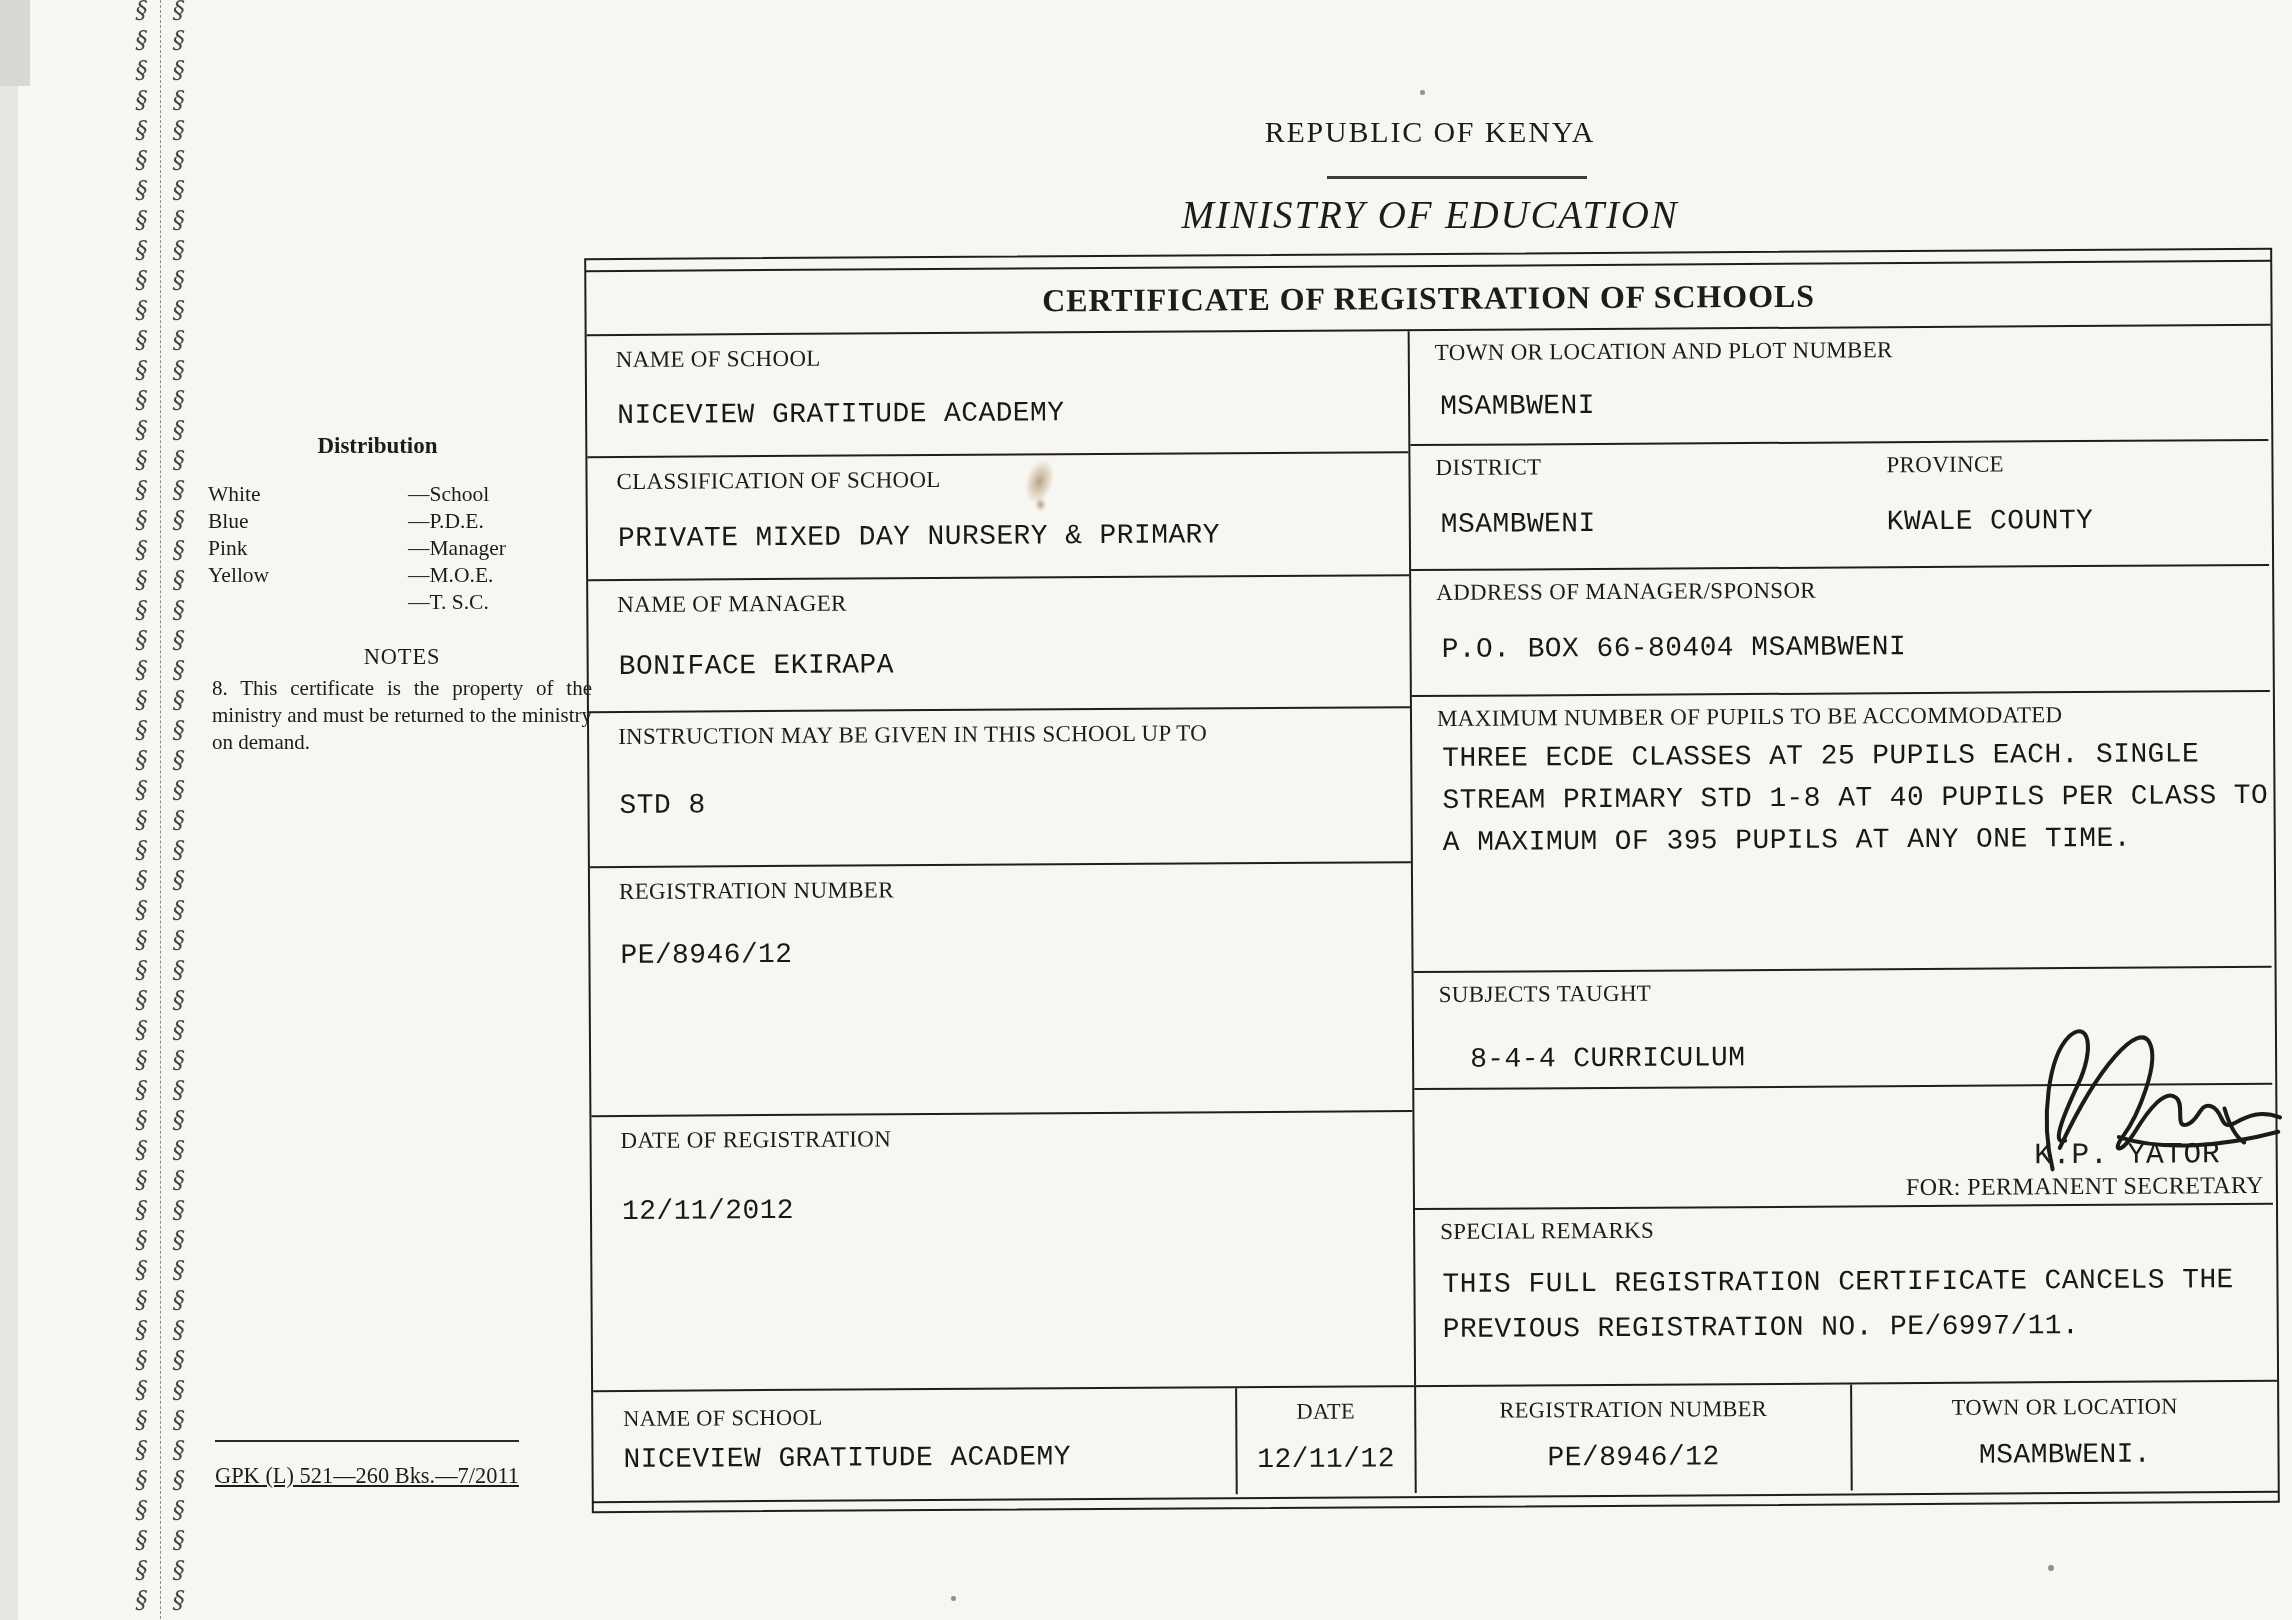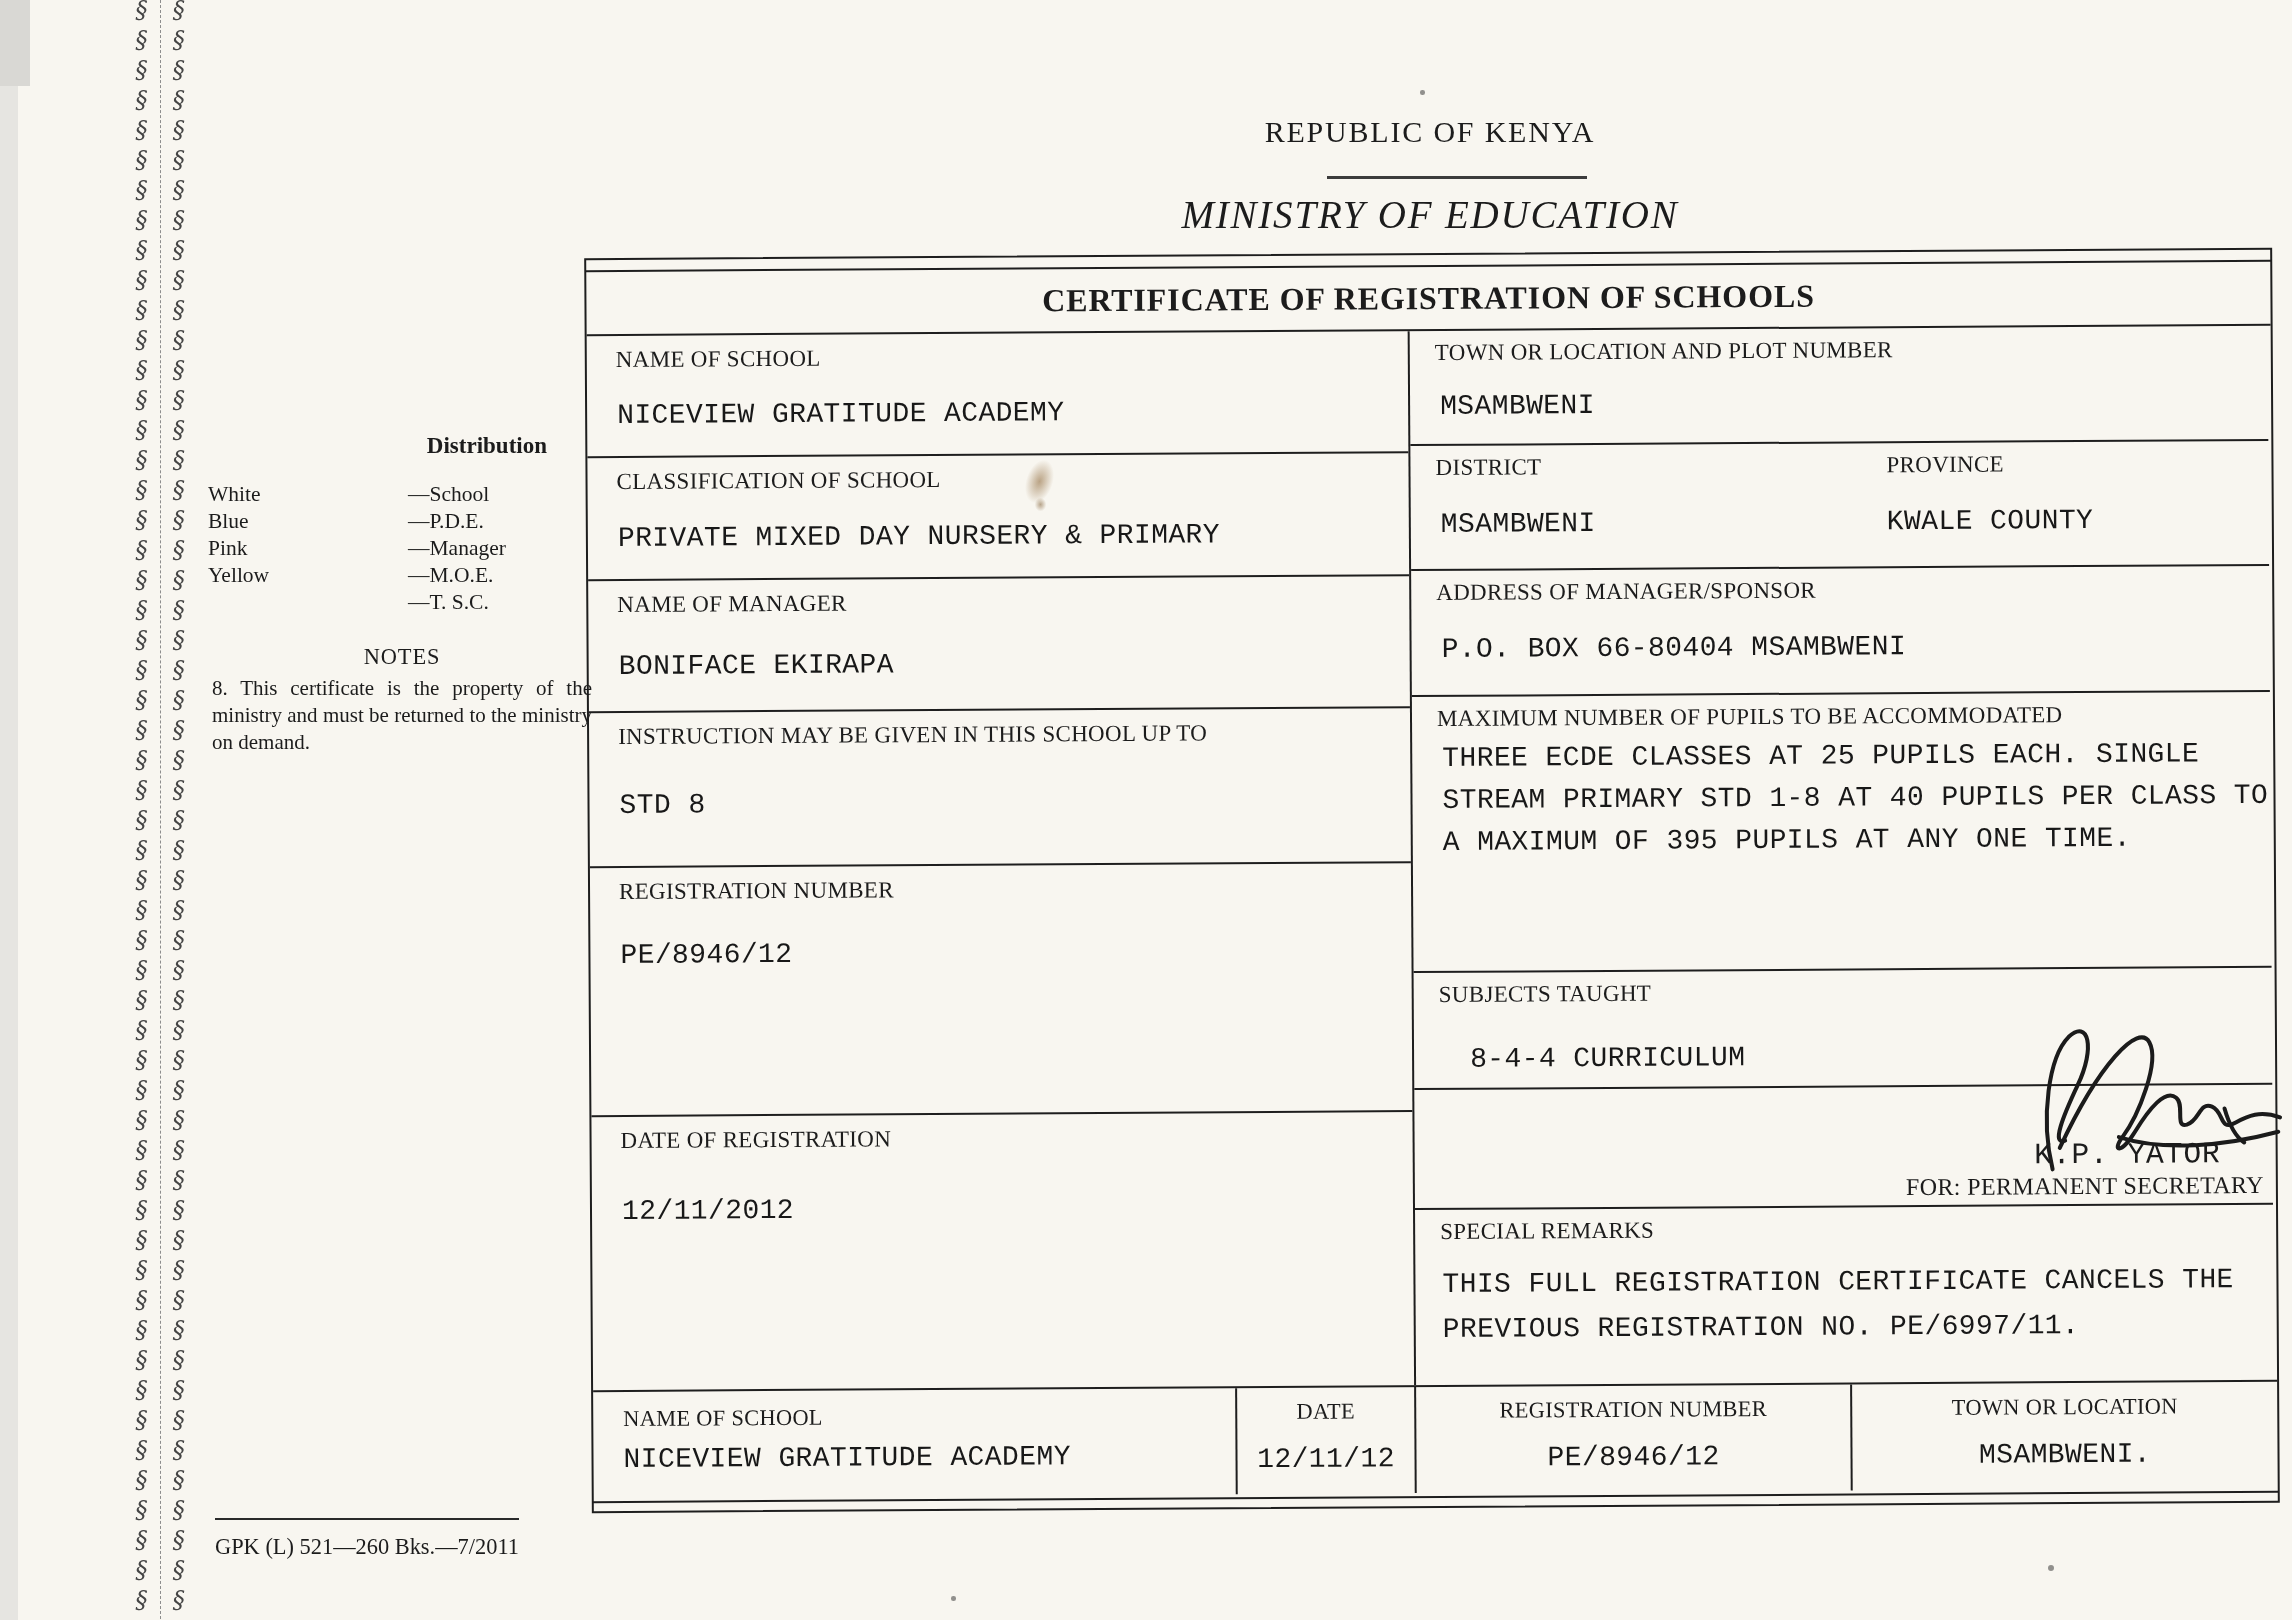--- a/index.html
+++ b/index.html
@@ -27,27 +27,27 @@
   .orn-div{width:0;border-left:1.8px dashed #8d8d8d;margin:0 3.6px;height:1634px;}
 
   
   .hdr{position:absolute;left:588px;width:1684px;text-align:center;}
   #hdr-country{top:115px;font-size:30px;letter-spacing:1.8px;}
   .hdr-rule{position:absolute;left:1327px;top:176px;width:260px;border-top:3.6px solid #3c3c3c;}
   #hdr-ministry{top:192px;font-size:39px;letter-spacing:1.8px;}
 
   
   .dist{position:absolute;left:208px;top:433px;width:339px;}
-  .dist-title{text-align:right;font-weight:bold;font-size:23px;margin-bottom:21.5px;}
+  .dist-title{text-align:center;font-weight:bold;font-size:23px;margin-bottom:21.5px;}
   .dist-row{display:grid;grid-template-columns:200px auto;font-size:21.5px;line-height:27px;}
   .notes{position:absolute;left:212px;top:643px;width:380px;font-size:21px;line-height:27px;}
   .notes-title{text-align:center;font-size:22.4px;letter-spacing:0.9px;margin-bottom:5.4px;}
   .note-p{text-align:justify;margin:0 0 32px 0;}
-  .form-no{position:absolute;left:215px;top:1518px;width:304px;border-top:2.7px solid #2a2a2a;
-    padding-top:14px;font-size:22.4px;}
+  .form-no{position:absolute;left:215px;top:1440px;width:304px;border-top:2.7px solid #2a2a2a;
+    padding-top:21px;font-size:22.4px;text-decoration:underline;}
 
   
   .cert{position:absolute;left:588px;top:253px;width:1684px;height:1251px;
     border:2.7px solid #1e1e1e;transform:rotate(-0.35deg);background:transparent;}
   .inner-topline{position:absolute;left:-0.9px;right:-0.9px;top:9.9px;border-top:2.7px solid #1e1e1e;}
   .inner-botline{position:absolute;left:-0.9px;right:-0.9px;bottom:8px;border-top:2.7px solid #1e1e1e;}
   .title-row{position:absolute;left:0;right:0;top:12.5px;height:61px;border-bottom:2.7px solid #1e1e1e;
     display:flex;align-items:center;justify-content:center;}
   .cert-title{font-weight:bold;font-size:32px;letter-spacing:0.9px;}
 

